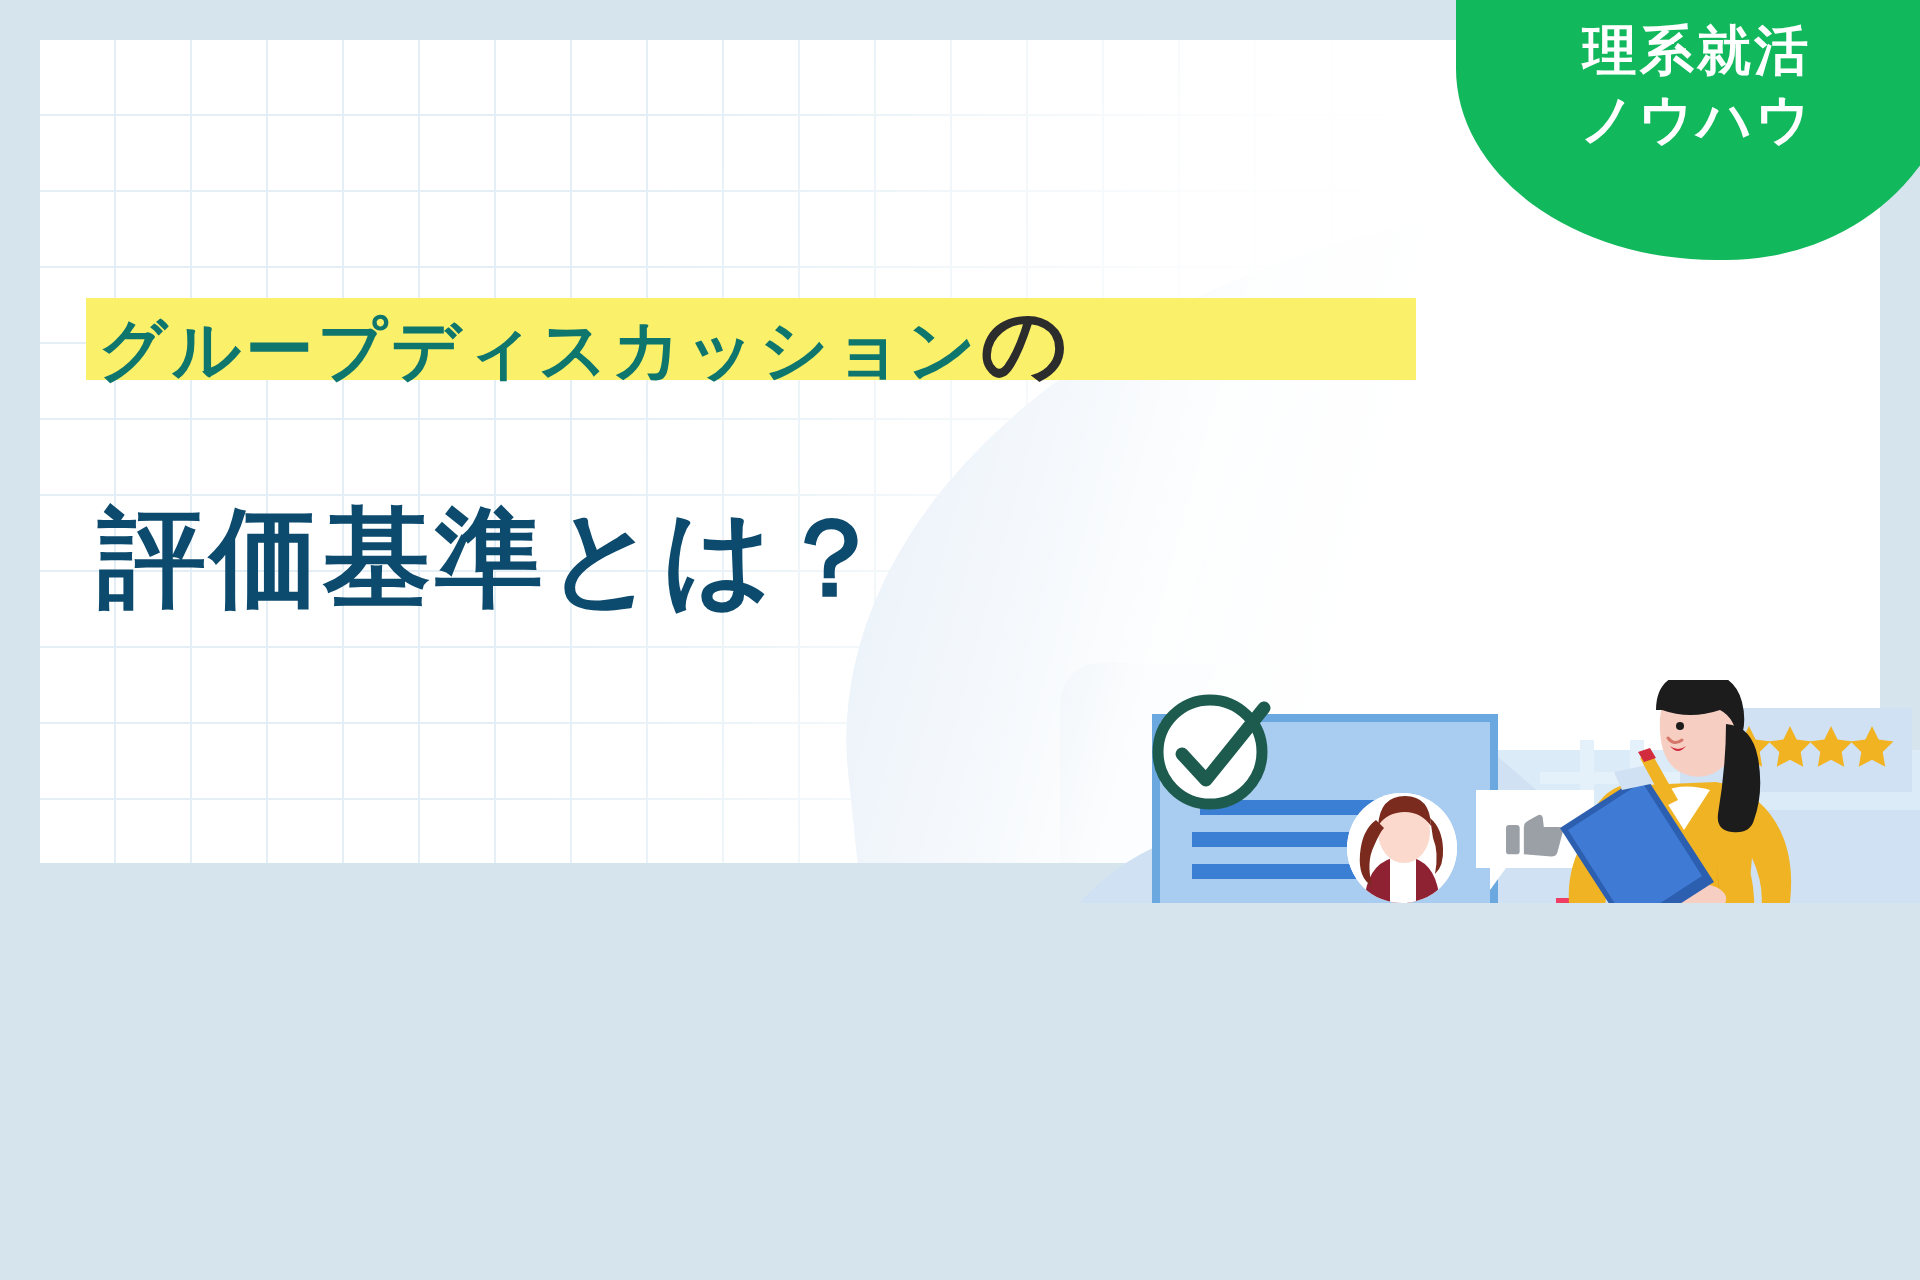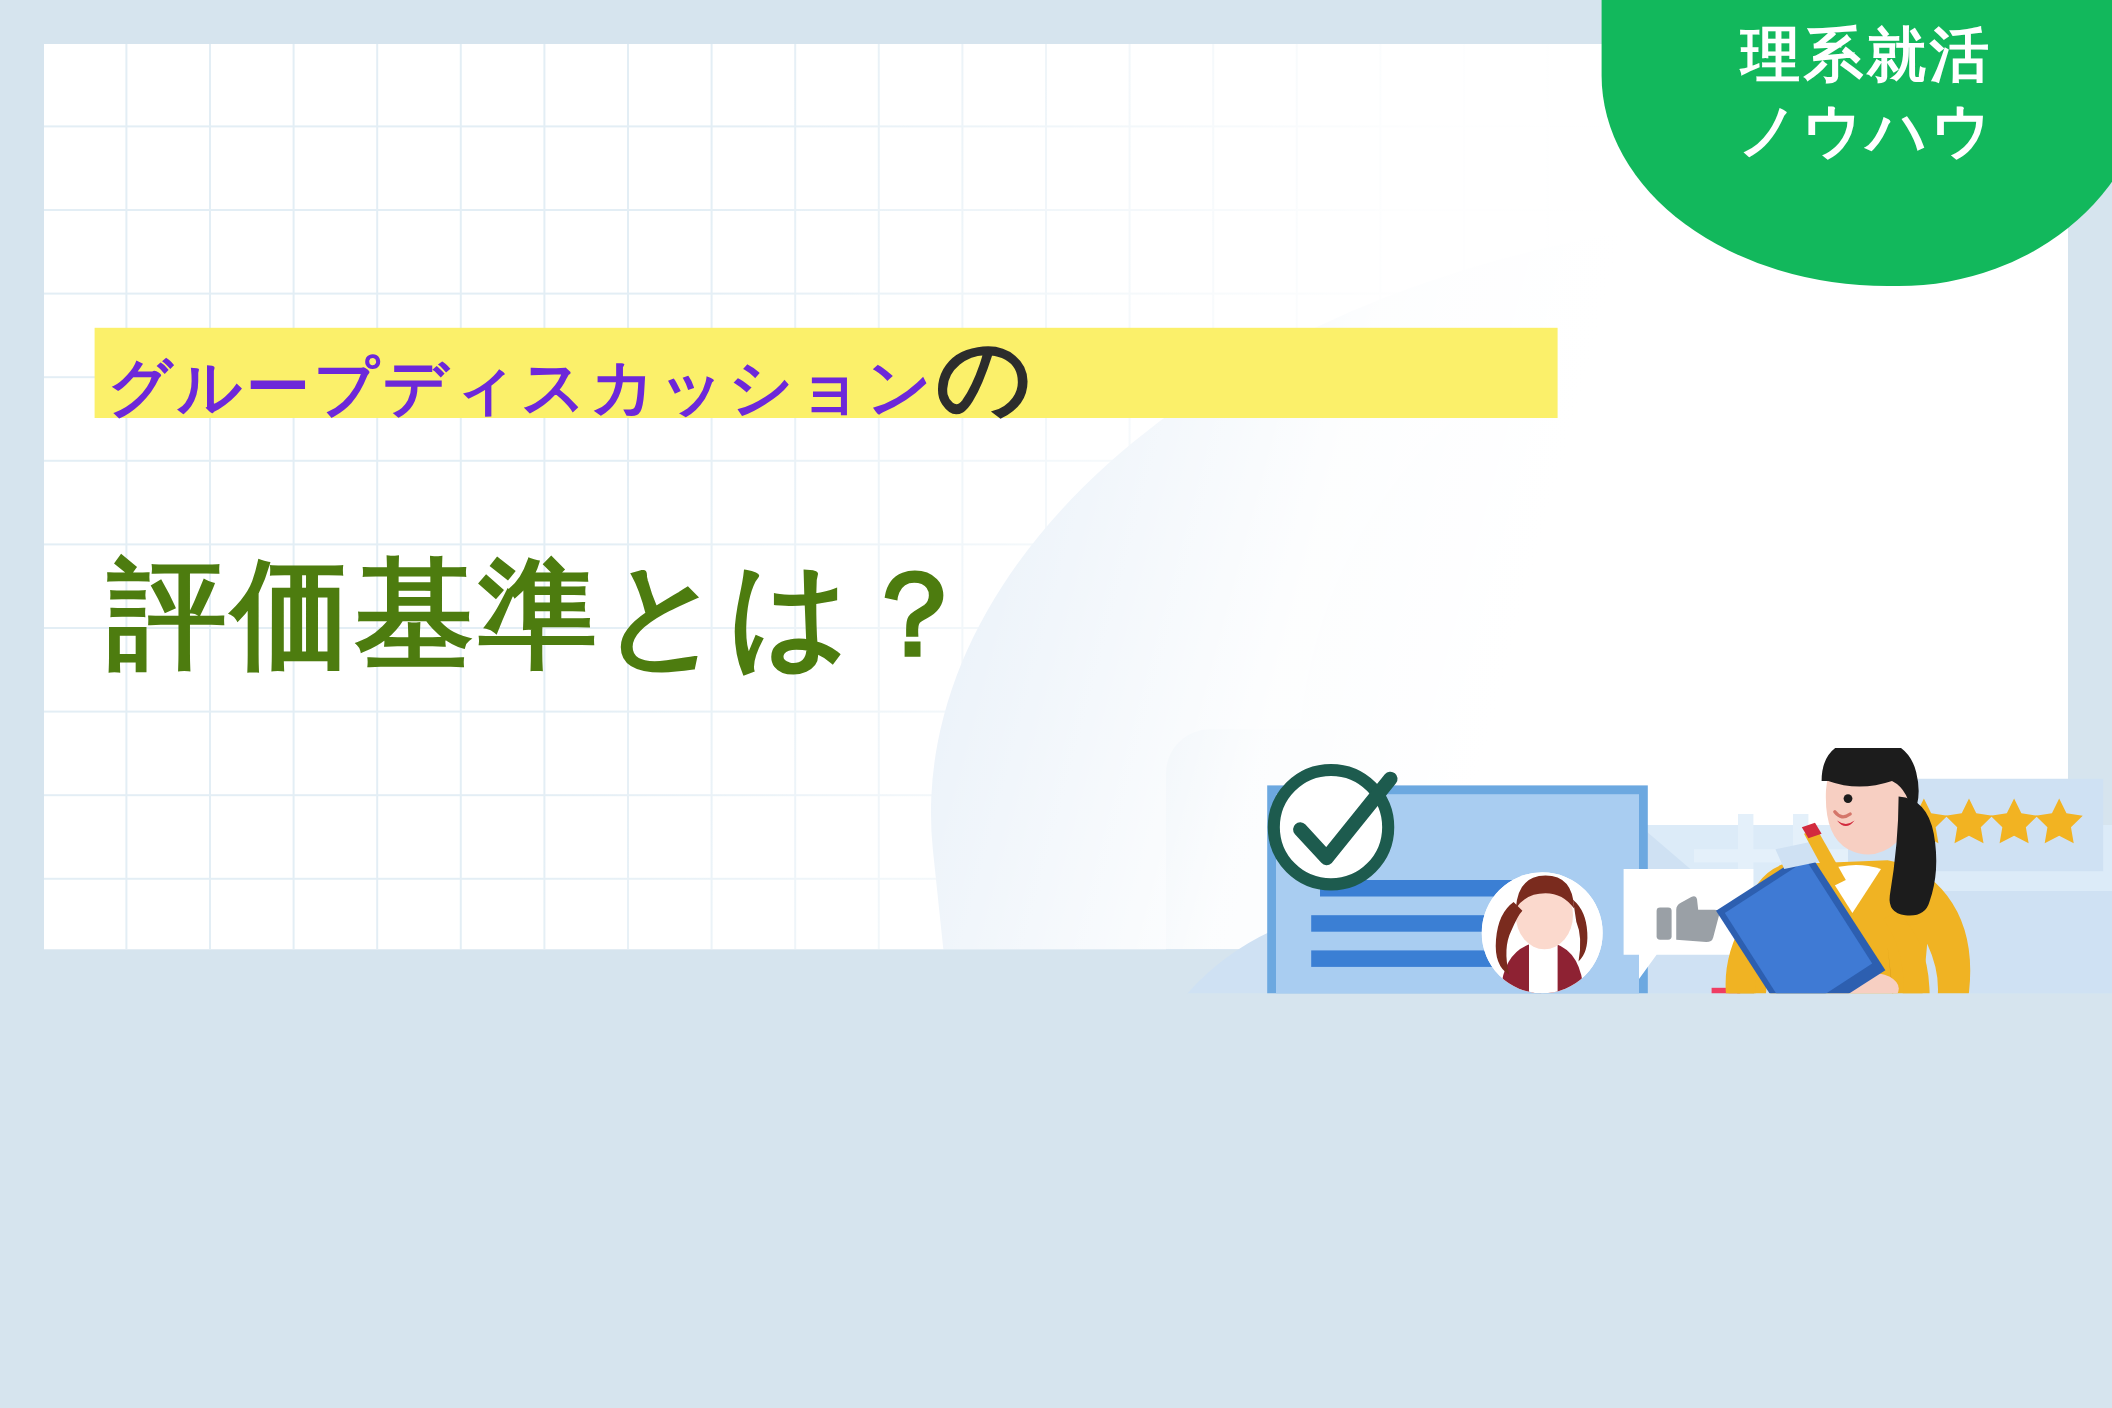--- a/index.html
+++ b/index.html
@@ -65,29 +65,29 @@
   .badge-line{display:block;white-space:nowrap;}
 
   
   #headline{position:absolute;left:98px;top:300px;width:1320px;}
   #line1{position:relative;white-space:nowrap;line-height:1.0;}
   #hl-mark{
     position:absolute;left:-12px;bottom:6px;
     width:1330px;height:82px;background:#fbf06a;z-index:0;
   }
   .t-blue{
-    position:relative;z-index:1;color:#6d28d9;font-weight:700;
-    font-size:58px;letter-spacing:.06em;
+    position:relative;z-index:1;color:#0f766e;font-weight:700;
+    font-size:68px;letter-spacing:.06em;
   }
   .t-dark{
     position:relative;z-index:1;color:#2c2c2c;font-weight:700;
     font-size:86px;letter-spacing:.04em;
   }
   #line2{
-    margin-top:118px;color:#4d7c0f;font-weight:700;
+    margin-top:118px;color:#0c4a6e;font-weight:700;
     font-size:108px;letter-spacing:.04em;line-height:1.0;white-space:nowrap;
   }
 
   
   #illus{position:absolute;left:1020px;top:680px;width:900px;height:600px;}
   #illus svg{display:block;}
 </style>
 </head>
 <body>
 

